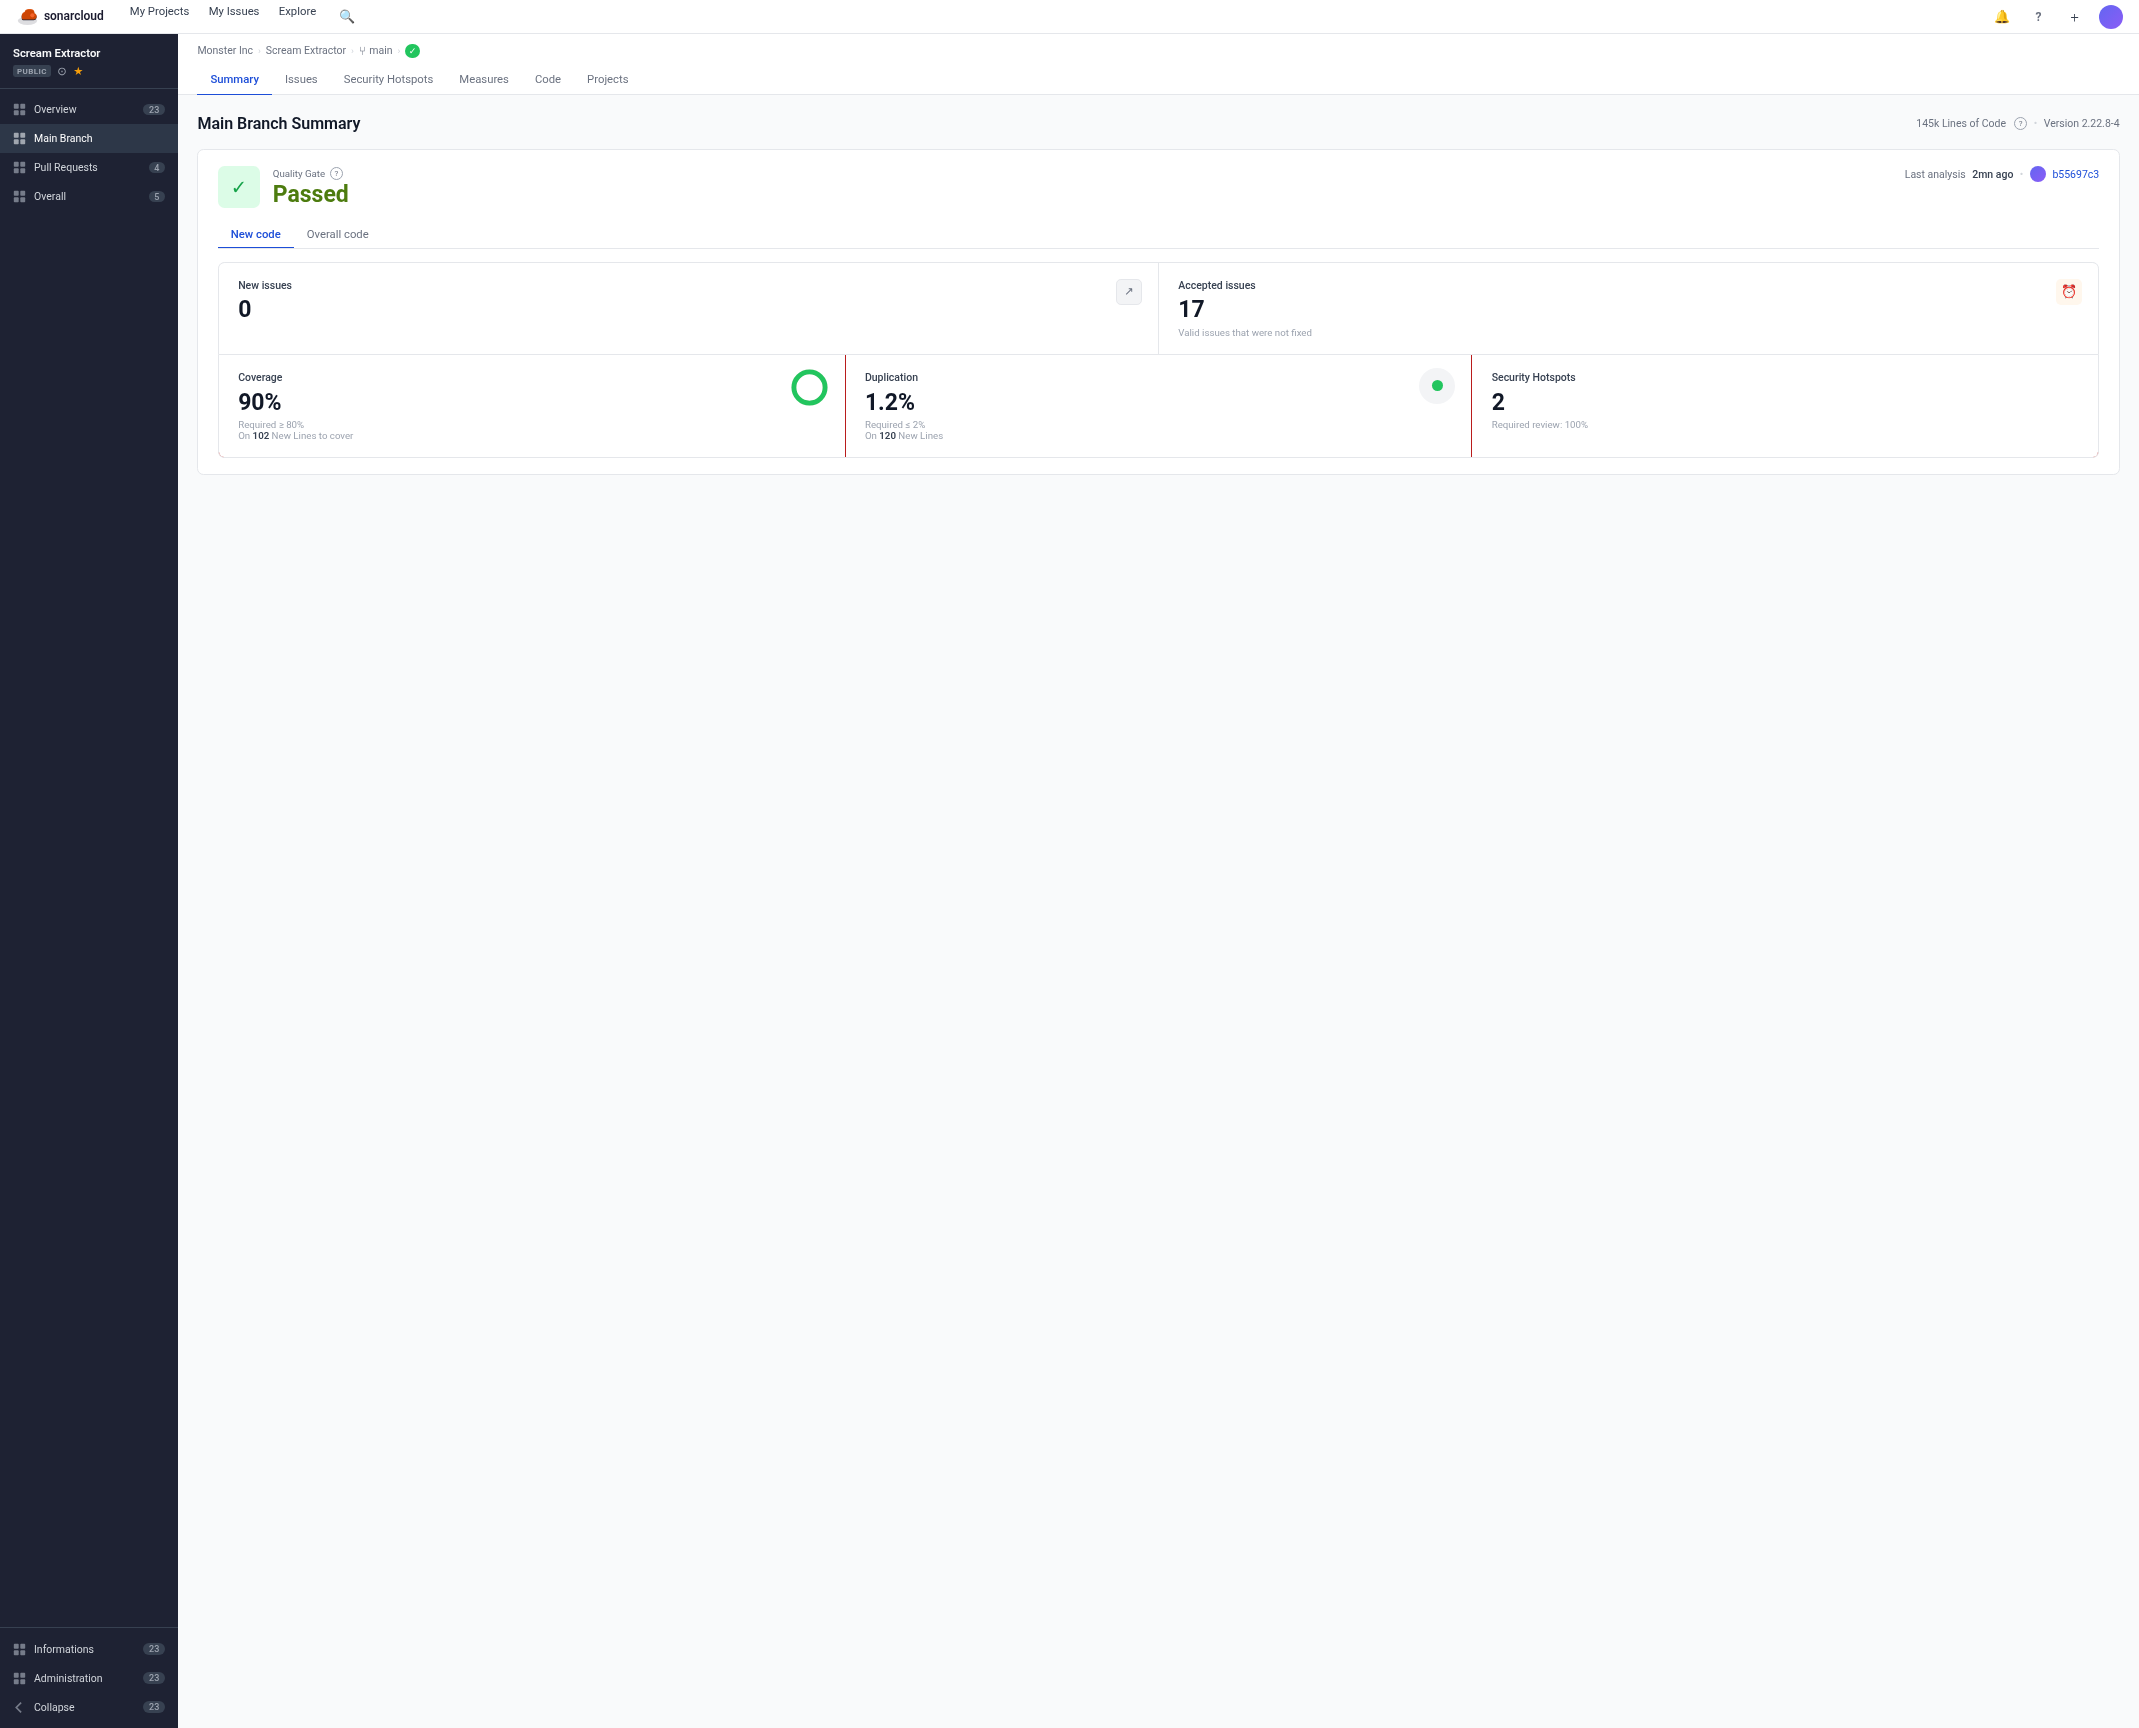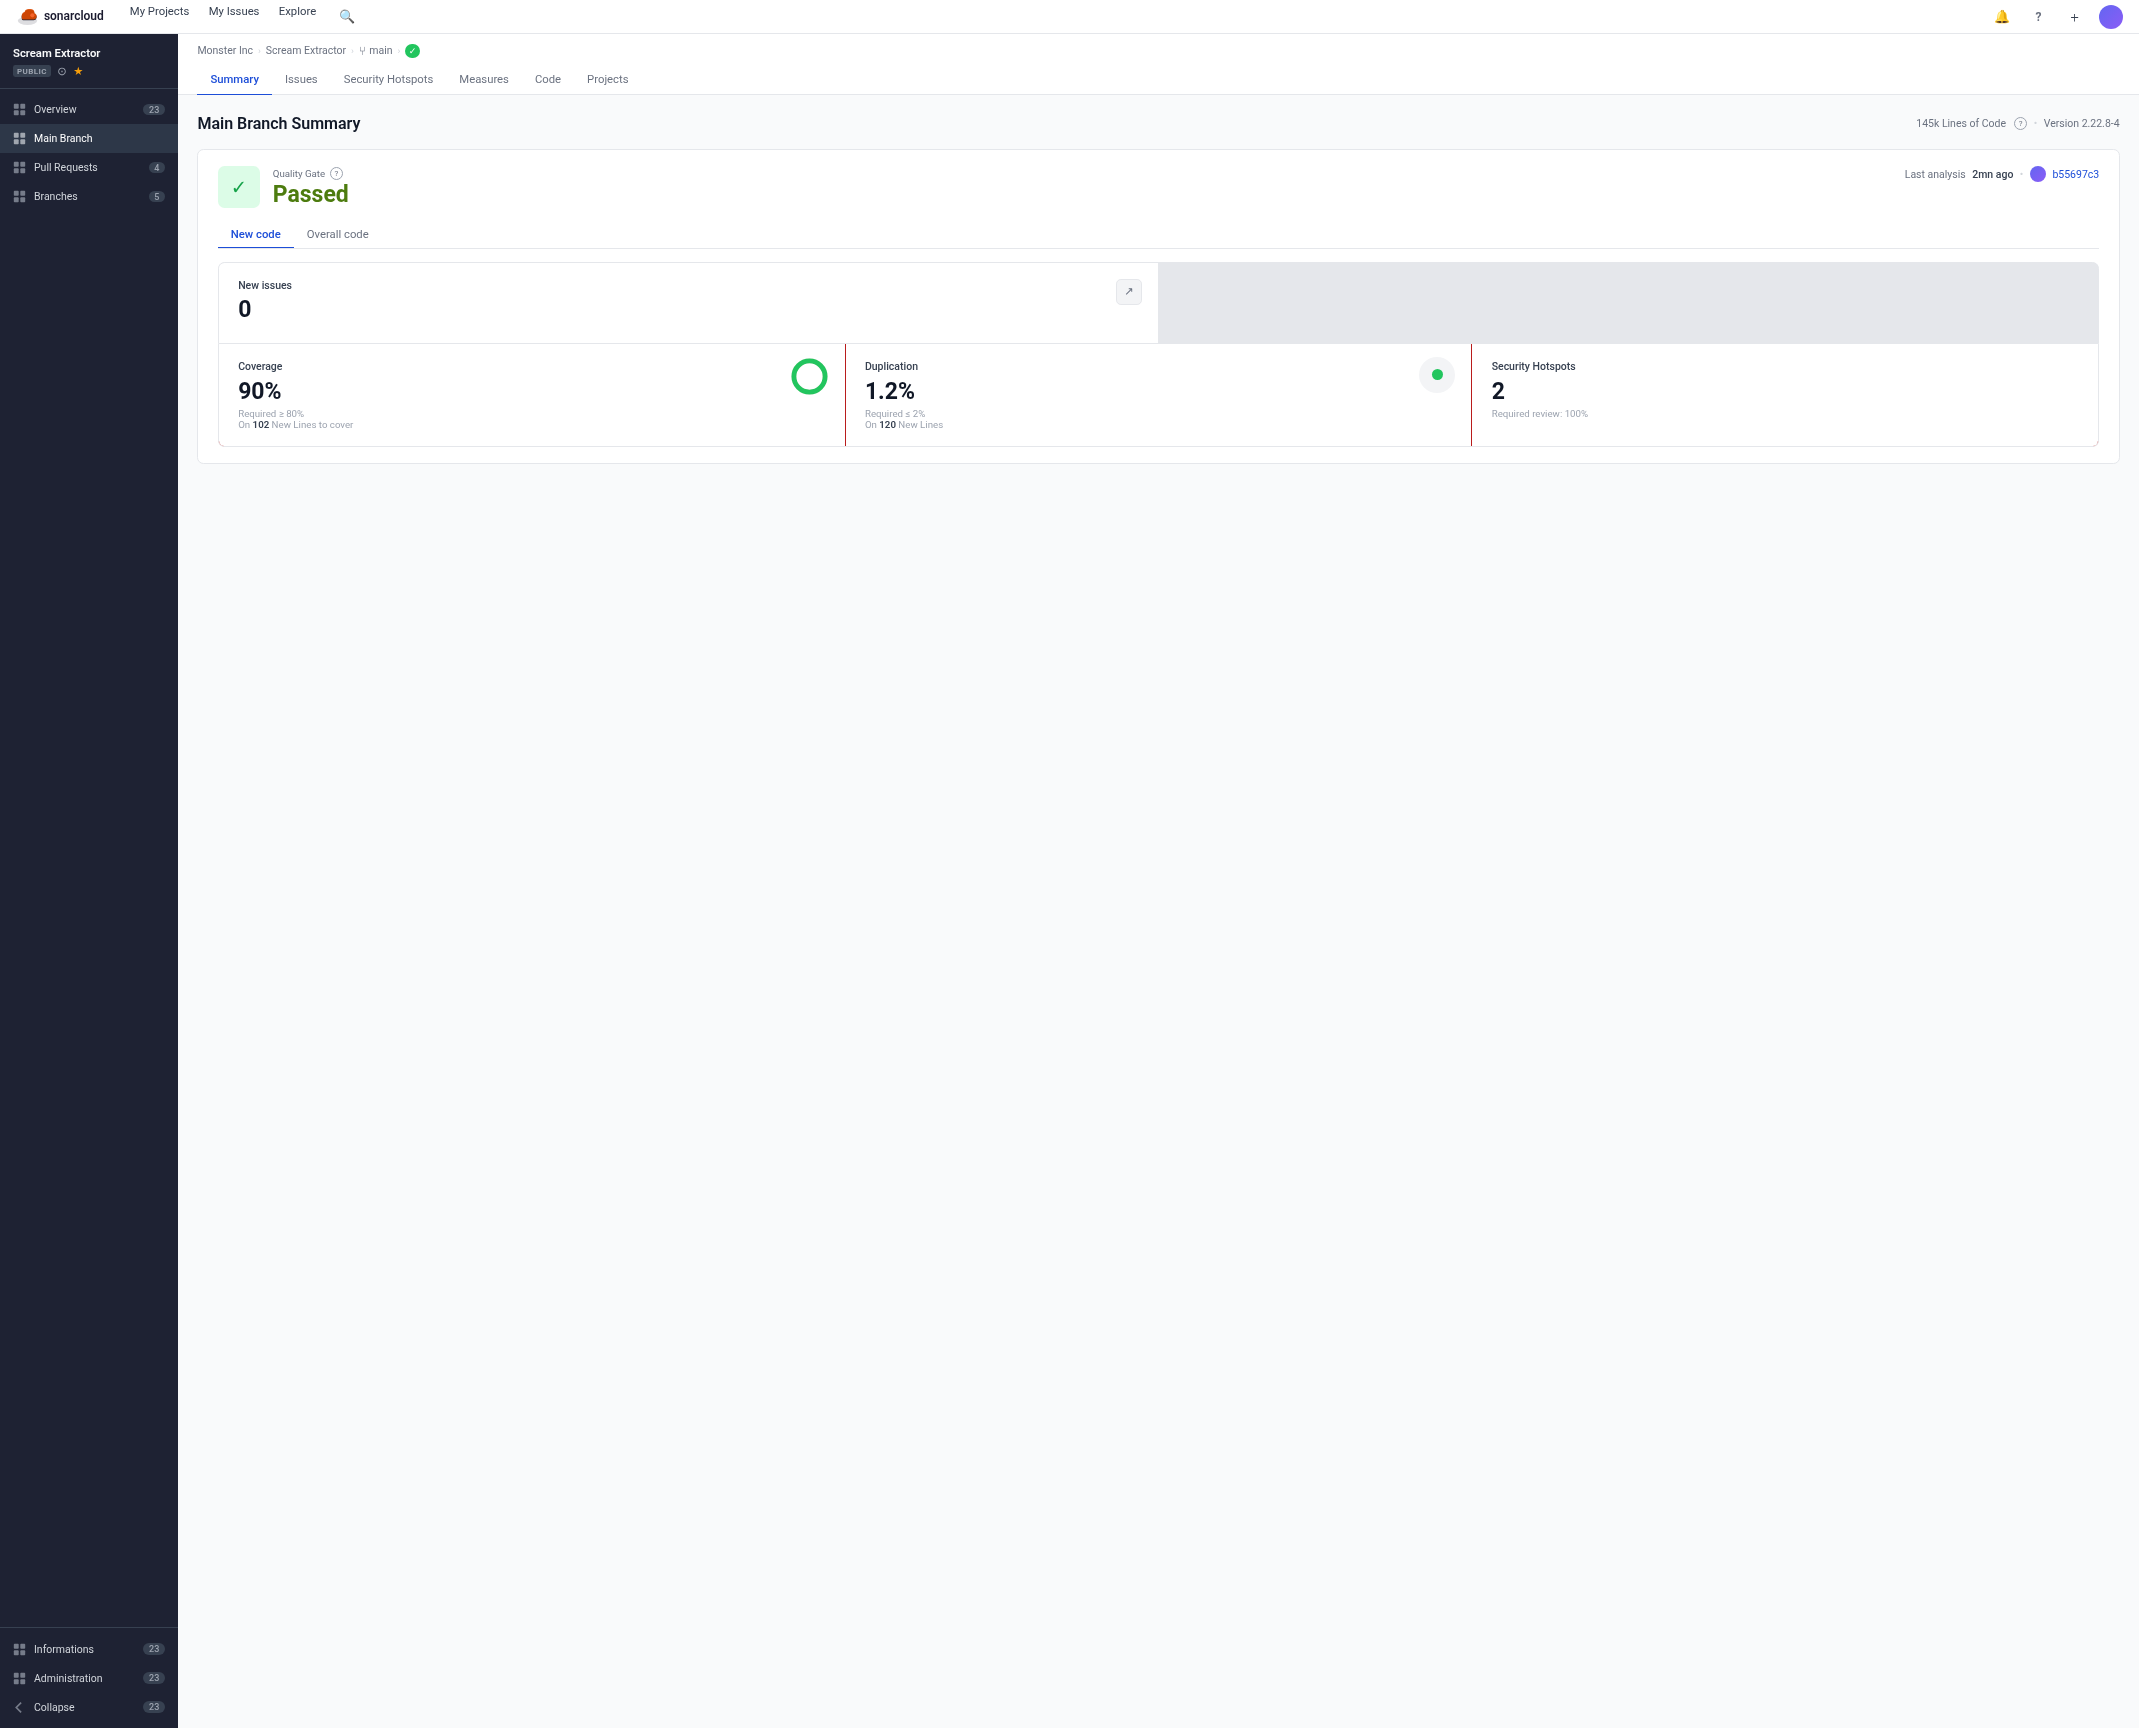--- a/index.html
+++ b/index.html
@@ -562,21 +562,21 @@
         <span class="sidebar-badge">4</span>
       </div>
       <div class="sidebar-item">
         <div class="sidebar-item-left">
           <svg class="sidebar-item-icon" viewBox="0 0 16 16" fill="currentColor" style="color:#9ca3af;">
             <rect x="1" y="1" width="6" height="6" rx="1" fill="currentColor"></rect>
             <rect x="9" y="1" width="6" height="6" rx="1" fill="currentColor"></rect>
             <rect x="1" y="9" width="6" height="6" rx="1" fill="currentColor"></rect>
             <rect x="9" y="9" width="6" height="6" rx="1" fill="currentColor"></rect>
           </svg>
-          <span class="sidebar-item-label">Branches</span>
+          <span class="sidebar-item-label">Overall</span>
         </div>
         <span class="sidebar-badge">5</span>
       </div>
     </nav>
 
     <div class="sidebar-bottom">
       <div class="sidebar-item">
         <div class="sidebar-item-left">
           <svg class="sidebar-item-icon" viewBox="0 0 16 16" fill="currentColor" style="color:#9ca3af;">
             <rect x="1" y="1" width="6" height="6" rx="1" fill="currentColor"></rect>
@@ -675,20 +675,26 @@
           <div class="code-tab">Overall code</div>
         </div>
 
         <div class="tab-content">
 
           <div class="metrics-grid-top">
             <div class="metric-card">
               <div class="metric-label">New issues</div>
               <div class="metric-value">0</div>
               <div class="metric-icon metric-icon-arrow" style="position:absolute;top:16px;right:16px;width:26px;height:26px;border-radius:4.9px;background:#f3f4f6;border:0.8px solid #e5e7eb;display:flex;align-items:center;justify-content:center;font-size:11.3px;color:#6b7280;">↗</div>
+            </div>
+            <div class="metric-card">
+              <div class="metric-label">Accepted issues</div>
+              <div class="metric-value">17</div>
+              <div class="metric-sublabel">Valid issues that were not fixed</div>
+              <div class="metric-icon metric-icon-clock" style="position:absolute;top:16px;right:16px;width:26px;height:26px;border-radius:4.9px;background:#fff7ed;display:flex;align-items:center;justify-content:center;font-size:13px;">⏰</div>
             </div>
           </div>
 
           <div class="metrics-grid-bottom">
             <div class="metric-card" style="position:relative;">
               <div class="metric-label">Coverage</div>
               <div class="metric-value">90%</div>
               <div class="metric-sublabel">Required ≥ 80%</div>
               <div class="metric-sublabel">
                 <span>On</span>

